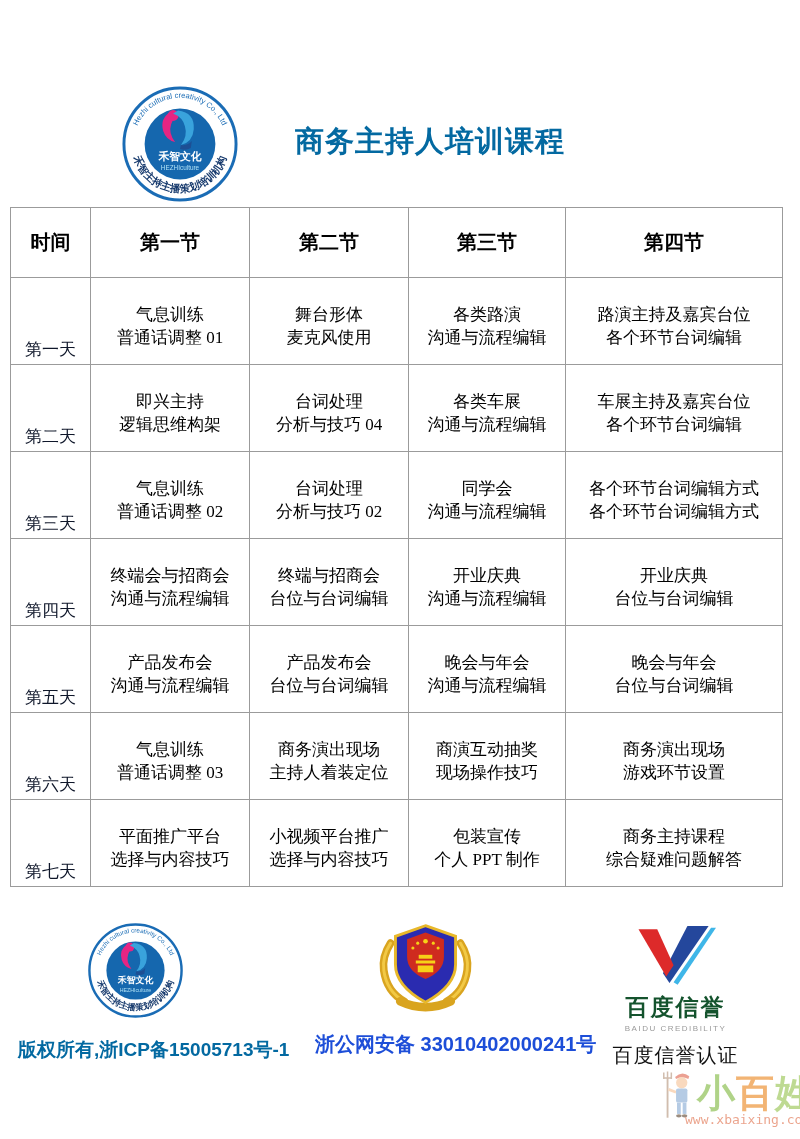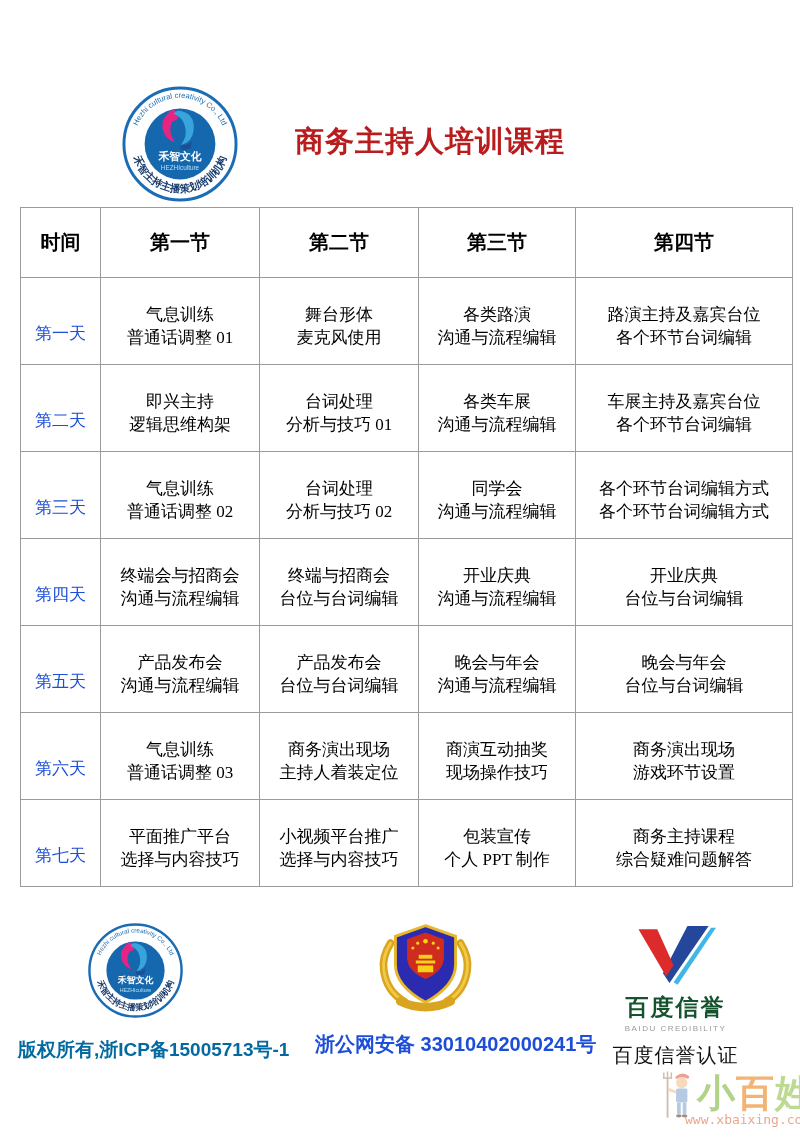--- a/index.html
+++ b/index.html
@@ -2,30 +2,30 @@
 <html><head>
 <meta charset="utf-8">
 <style>
   html,body{margin:0;padding:0;background:#fff;}
   .page{position:relative;width:800px;height:1139px;background:#fff;overflow:hidden;
         font-family:"Liberation Serif","DejaVu Serif",serif;color:#111;}
 
   
   .hezhi-logo-header{position:absolute;left:121px;top:85px;width:118px;height:118px;}
   .page-title{position:absolute;left:290px;top:122px;width:280px;text-align:center;
-              font-size:29px;font-weight:700;letter-spacing:1px;color:#b91c1c;}
-
-  
-  .course-table{position:absolute;left:20px;top:207px;width:772px;display:grid;
+              font-size:29px;font-weight:700;letter-spacing:1px;color:#0369a1;}
+
+  
+  .course-table{position:absolute;left:10px;top:207px;width:772px;display:grid;
                 grid-template-columns:80px 159px 159px 157px 217px;
                 grid-template-rows:70px repeat(7,87px);
                 border-top:1px solid #9b9b9b;border-left:1px solid #9b9b9b;background:#fff;}
   .course-table>div{border-right:1px solid #9b9b9b;border-bottom:1px solid #9b9b9b;box-sizing:border-box;}
   .th{display:flex;align-items:center;justify-content:center;font-weight:700;font-size:20px;color:#000;}
-  .day{display:flex;align-items:flex-end;justify-content:center;padding-bottom:19px;font-size:17px;color:#1d4ed8;}
+  .day{display:flex;align-items:flex-end;justify-content:center;padding-bottom:3px;font-size:17px;color:#0f172a;}
   .cell{display:flex;flex-direction:column;justify-content:flex-end;align-items:center;
         padding:12px 2px 15px 2px;font-size:17px;color:#000;}
   .cell .line{white-space:nowrap;}
 
   
   .footer-left{position:absolute;left:18px;top:922px;width:235px;text-align:center;
                font-family:"Liberation Sans","DejaVu Sans",sans-serif;}
   .footer-left .icp{margin-top:14px;font-size:19px;font-weight:700;color:#0369a1;white-space:nowrap;}
   .footer-center{position:absolute;left:315px;top:916px;width:220px;text-align:center;
                  font-family:"Liberation Sans","DejaVu Sans",sans-serif;}
@@ -105,21 +105,21 @@
         <div class="line">路演主持及嘉宾台位</div>
         <div class="line">各个环节台词编辑</div>
       </div>
       <div class="day">第二天</div>
       <div class="cell">
         <div class="line">即兴主持</div>
         <div class="line">逻辑思维构架</div>
       </div>
       <div class="cell">
         <div class="line">台词处理</div>
-        <div class="line">分析与技巧 01</div>
+        <div class="line">分析与技巧 04</div>
       </div>
       <div class="cell">
         <div class="line">各类车展</div>
         <div class="line">沟通与流程编辑</div>
       </div>
       <div class="cell">
         <div class="line">车展主持及嘉宾台位</div>
         <div class="line">各个环节台词编辑</div>
       </div>
       <div class="day">第三天</div>

